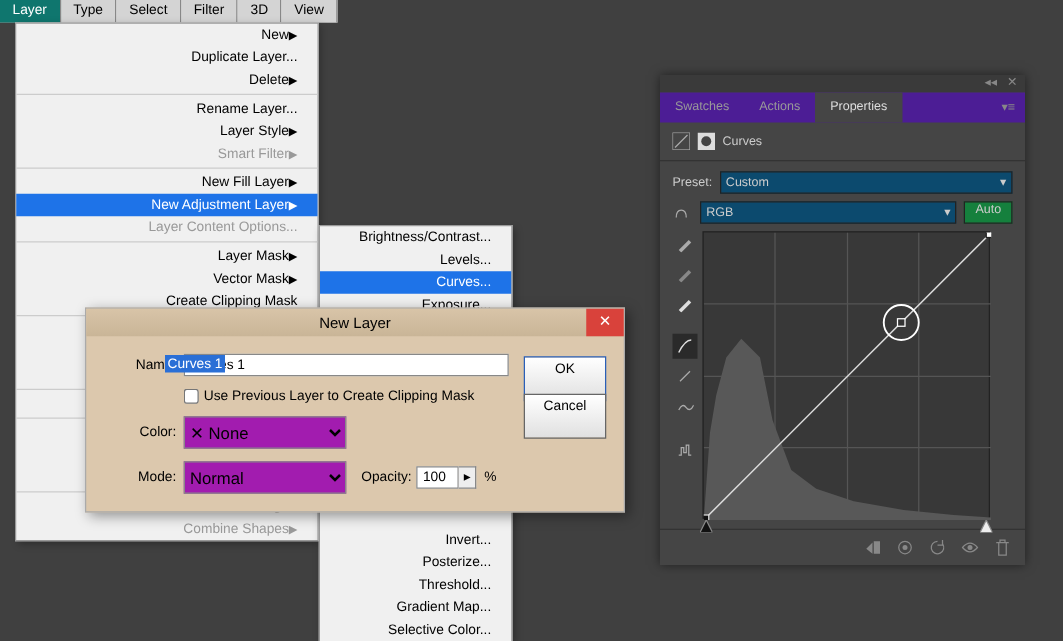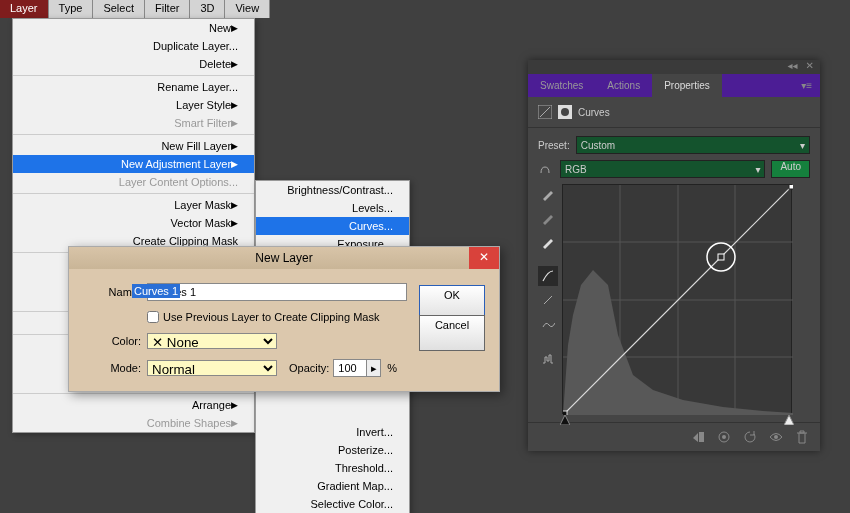--- a/index.html
+++ b/index.html
@@ -1,48 +1,48 @@
 <!DOCTYPE html>
 <html><head>
 <meta charset="utf-8">
 <style>
 * { box-sizing: border-box; margin: 0; padding: 0; }
 body { background: #404040; font-family: Arial, sans-serif; font-size: 11px; color: #000; width: 850px; height: 513px; position: relative; overflow: hidden; }
 .menu-bar { position: absolute; top: 0; left: 0; display: flex; background: #c8c8c8; height: 18px; }
 .menu-bar div { padding: 2px 10px; background: #d4d4d4; border-right: 1px solid #888; }
-.menu-bar .active { background: #7f1d1d; color: #fff; }
+.menu-bar .active { background: #0f766e; color: #fff; }
 .dropdown { position: absolute; top: 18px; left: 12px; width: 243px; background: #f0f0f0; border: 1px solid #999; box-shadow: 2px 2px 6px rgba(0,0,0,.3); }
 .menu-item { padding: 3px 16px 3px 20px; display: flex; justify-content: flex-end; align-items: center; white-space: nowrap; cursor: default; }
 .menu-item.disabled { color: #999; }
 .menu-item.highlight { background: #1e73e8; color: #fff; }
 .menu-sep { height: 1px; background: #ccc; margin: 2px 0; }
 .submenu-arrow { font-size: 9px; }
 .submenu { position: absolute; top: 180px; left: 255px; width: 155px; background: #f0f0f0; border: 1px solid #999; box-shadow: 2px 2px 6px rgba(0,0,0,.3); }
 .dialog { position: absolute; top: 246px; left: 68px; width: 432px; background: #dcc8ad; border: 1px solid #aaa; box-shadow: 3px 3px 10px rgba(0,0,0,.4); }
 .dialog-title { background: linear-gradient(#d8c4a8,#c9b597); height: 22px; text-align: center; line-height: 22px; position: relative; font-size: 12px; }
 .dialog-close { position: absolute; right: 0; top: 0; width: 30px; height: 22px; background: #d9423b; color: #fff; text-align: center; line-height: 20px; }
 .dialog-body { padding: 14px 16px; }
 .row { display: flex; align-items: center; margin-bottom: 10px; }
 .row label { width: 56px; text-align: right; margin-right: 6px; }
 .tin { height: 18px; border: 1px solid #888; background: #fff; padding: 0 4px; font-size: 11px; }
 .btn { width: 66px; height: 36px; border: 1px solid #666; background: linear-gradient(#fff,#e0e0e0); text-align: center; line-height: 18px; position: absolute; right: 14px; }
 .btn.ok { top: 38px; border-color: #2a5fb8; }
 .btn.cancel { top: 68px; }
 .chk { display: inline-flex; align-items: center; gap: 4px; margin-left: 62px; margin-bottom: 10px; }
 .chk input { width: 12px; height: 12px; }
-.sel { height: 16px; border: 1px solid #888; background: #fef9c3; }
+.sel { height: 26px; border: 1px solid #888; background: #a21caf; }
 .panel { position: absolute; top: 60px; left: 528px; width: 292px; background: #454545; color: #ccc; box-shadow: 0 0 8px rgba(0,0,0,.5); font-size: 10px; }
 .panel-top { height: 14px; background: #3a3a3a; display: flex; justify-content: flex-end; gap: 8px; padding-right: 6px; }
 .tabs { display: flex; background: #4c1d95; }
 .tab { padding: 6px 12px; color: #999; }
 .tab.active { background: #454545; color: #ddd; }
 .panel-header { padding: 8px 10px; display: flex; align-items: center; gap: 6px; border-bottom: 1px solid #333; }
 .pbody { padding: 8px 10px; }
 .prow { display: flex; align-items: center; gap: 6px; margin-bottom: 6px; }
-.pselect { flex: 1; height: 18px; background: #14532d; border: 1px solid #222; color: #ccc; padding: 0 4px; display: flex; justify-content: space-between; align-items: center; }
+.pselect { flex: 1; height: 18px; background: #0c4a6e; border: 1px solid #222; color: #ccc; padding: 0 4px; display: flex; justify-content: space-between; align-items: center; }
 .pbtn { height: 18px; padding: 0 8px; background: #15803d; border: 1px solid #222; color: #ccc; }
 .curve-wrap { display: flex; gap: 4px; }
 .tools { width: 20px; display: flex; flex-direction: column; gap: 4px; }
 .tool { width: 20px; height: 20px; display: flex; align-items: center; justify-content: center; color: #aaa; }
 .tool.active { background: #2a2a2a; }
 .curve-box { width: 230px; height: 230px; background: #383838; border: 1px solid #222; position: relative; }
 .panel-footer { display: flex; justify-content: flex-end; gap: 10px; padding: 6px 10px; border-top: 1px solid #333; }
 .ficon { width: 16px; height: 16px; display: flex; align-items: center; justify-content: center; color: #888; }
 svg { display: block; }
 </style>

